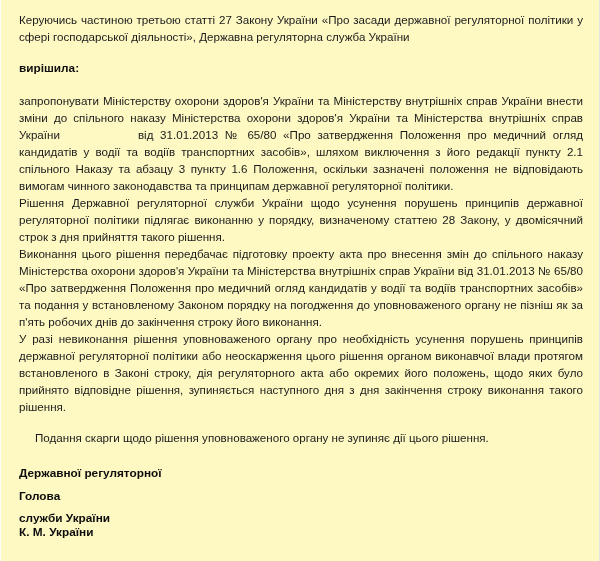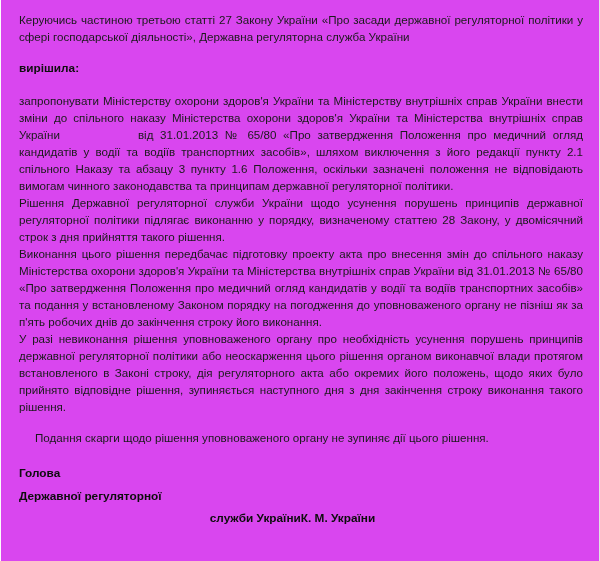--- a/index.html
+++ b/index.html
@@ -4,21 +4,21 @@
 <style>
   html, body {
     margin: 0;
     padding: 0;
     background: #ffffff;
   }
   .page {
     position: relative;
     width: 600px;
     height: 561px;
-    background: #d946ef;
+    background: #fef9c3;
     border-right: 1px solid #e3e3e3;
     border-left: 1px solid #fbfbfb;
     box-sizing: border-box;
     overflow: hidden;
     font-family: "Liberation Sans", "DejaVu Sans", sans-serif;
     color: #151515;
   }
   .doc-body {
     position: absolute;
     left: 18px;
@@ -65,20 +65,21 @@
     font-size: 11.8px;
     line-height: 17px;
     margin: 0 0 6px 0;
     color: #0d0d0d;
     position: relative;
   }
   .sig-row {
     display: flex;
     justify-content: center;
     align-items: baseline;
+    flex-direction: column;
   }
   .sig-name {
     font-weight: bold;
     font-size: 11.8px;
     color: #0d0d0d;
     margin-right: 17px;
   }
   .sig-office {
     font-weight: bold;
     font-size: 11.8px;
@@ -102,21 +103,21 @@
 
     <p class="para">Виконання цього рішення передбачає підготовку проекту акта про внесення змін до спільного наказу Міністерства охорони здоров'я України та Міністерства внутрішніх справ України від 31.01.2013 № 65/80 «Про затвердження Положення про медичний огляд кандидатів у водії та водіїв транспортних засобів» та подання у встановленому Законом порядку на погодження до уповноваженого органу не пізніш як за п'ять робочих днів до закінчення строку його виконання.</p>
 
     <p class="para">У разі невиконання рішення уповноваженого органу про необхідність усунення порушень принципів державної регуляторної політики або неоскарження цього рішення органом виконавчої влади протягом встановленого в Законі строку, дія регуляторного акта або окремих його положень, щодо яких було прийнято відповідне рішення, зупиняється наступного дня з дня закінчення строку виконання такого рішення.</p>
 
     <p class="para last-para">Подання скарги щодо рішення уповноваженого органу не зупиняє дії цього рішення.</p>
 
   </div>
 
   <div class="signature-block">
+    <div class="sig-line">Державної регуляторної</div>
     <div class="sig-line">Голова</div>
-    <div class="sig-line">Державної регуляторної</div>
     <div class="sig-row">
       <span class="sig-office">служби України</span>
       <span class="sig-name">К. М. України</span>
     </div>
   </div>
 
 </div>
 
 </body></html>

